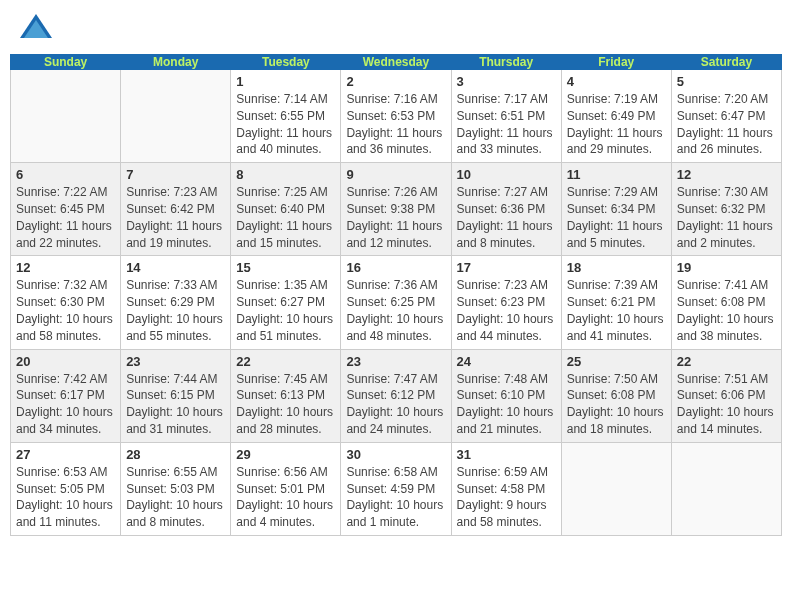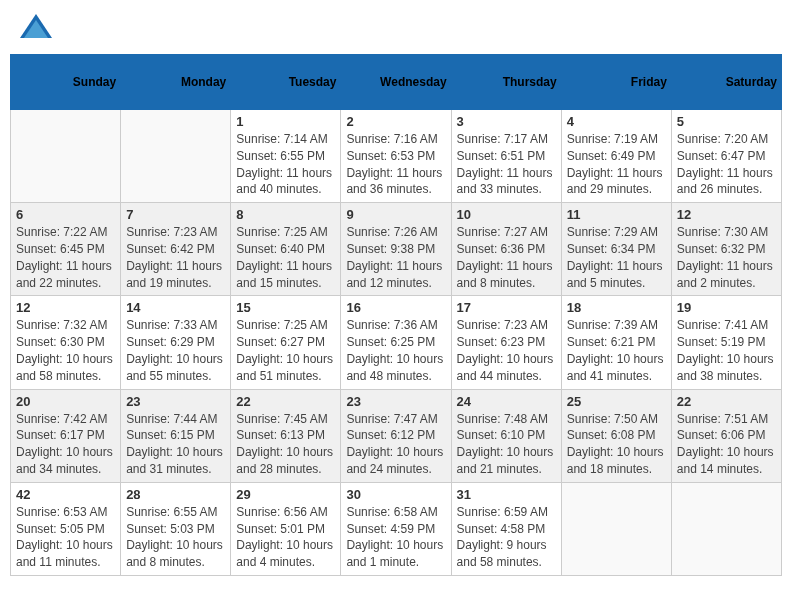--- a/index.html
+++ b/index.html
@@ -53,23 +53,23 @@
       font-size: 15px;
       color: #555;
     }
     .calendar {
       width: 100%;
       border-collapse: collapse;
       font-size: 11px;
     }
     .calendar th {
       background: #1a6ab0;
-      color: #000000;
-      padding: 20px 4px;
-      text-align: right;
+      color: #bef264;
+      padding: 0 4px;
+      text-align: center;
       font-size: 12px;
       font-weight: bold;
       border: 1px solid #1a6ab0;
     }
     .calendar td {
       border: 1px solid #ccc;
       vertical-align: top;
       padding: 4px 5px;
       height: 80px;
       width: 108px;
@@ -212,21 +212,21 @@
 Daylight: 10 hours and 58 minutes.</div>
         </td>
         <td>
           <span class="day-number">14</span>
           <div class="day-info">Sunrise: 7:33 AM
 Sunset: 6:29 PM
 Daylight: 10 hours and 55 minutes.</div>
         </td>
         <td>
           <span class="day-number">15</span>
-          <div class="day-info">Sunrise: 7:25 AM
+          <div class="day-info">Sunrise: 1:35 AM
 Sunset: 6:27 PM
 Daylight: 10 hours and 51 minutes.</div>
         </td>
         <td>
           <span class="day-number">16</span>
           <div class="day-info">Sunrise: 7:36 AM
 Sunset: 6:25 PM
 Daylight: 10 hours and 48 minutes.</div>
         </td>
         <td>
@@ -237,21 +237,21 @@
         </td>
         <td>
           <span class="day-number">18</span>
           <div class="day-info">Sunrise: 7:39 AM
 Sunset: 6:21 PM
 Daylight: 10 hours and 41 minutes.</div>
         </td>
         <td>
           <span class="day-number">19</span>
           <div class="day-info">Sunrise: 7:41 AM
-Sunset: 5:19 PM
+Sunset: 6:08 PM
 Daylight: 10 hours and 38 minutes.</div>
         </td>
       </tr>
       <tr class="row-shaded">
         <td>
           <span class="day-number">20</span>
           <div class="day-info">Sunrise: 7:42 AM
 Sunset: 6:17 PM
 Daylight: 10 hours and 34 minutes.</div>
         </td>
@@ -287,21 +287,21 @@
         </td>
         <td>
           <span class="day-number">22</span>
           <div class="day-info">Sunrise: 7:51 AM
 Sunset: 6:06 PM
 Daylight: 10 hours and 14 minutes.</div>
         </td>
       </tr>
       <tr>
         <td>
-          <span class="day-number">42</span>
+          <span class="day-number">27</span>
           <div class="day-info">Sunrise: 6:53 AM
 Sunset: 5:05 PM
 Daylight: 10 hours and 11 minutes.</div>
         </td>
         <td>
           <span class="day-number">28</span>
           <div class="day-info">Sunrise: 6:55 AM
 Sunset: 5:03 PM
 Daylight: 10 hours and 8 minutes.</div>
         </td>

